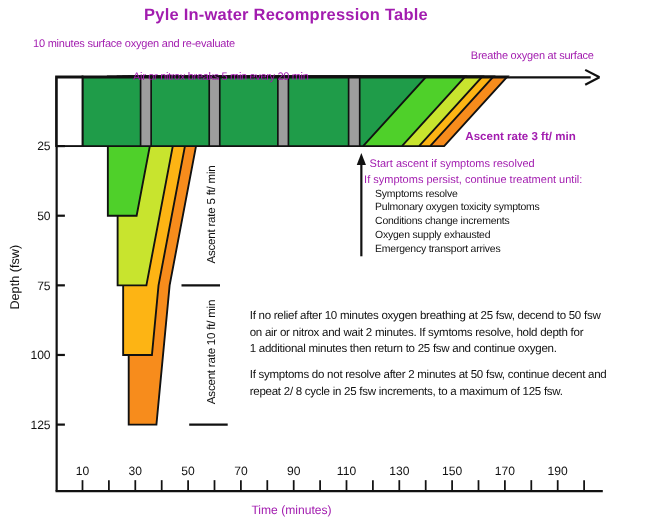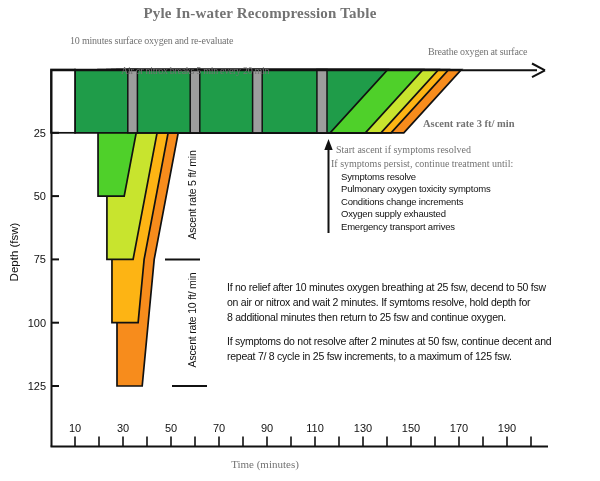--- a/index.html
+++ b/index.html
@@ -1,22 +1,22 @@
 <!DOCTYPE html>
 <html><head>
 <meta charset="utf-8">
 <style>
   html,body{margin:0;padding:0;background:#ffffff;}
   #stage{position:relative;width:600px;height:481px;background:#ffffff;overflow:hidden;
          font-family:"Liberation Sans",sans-serif;color:#111;}
   #chart{position:absolute;left:0;top:0;}
-  .txt{position:absolute;white-space:nowrap;color:#737373;font-family:Liberation Serif, serif;}
+  .txt{position:absolute;white-space:nowrap;color:#a21caf;}
   .title{top:5px;left:0;width:520px;text-align:center;font-size:15px;font-weight:700;letter-spacing:.2px;}
   .note{font-size:10px;letter-spacing:-0.2px;}
-  .n-surface{left:30px;top:35px;margin-left:40px;}
+  .n-surface{left:30px;top:35px;}
   .n-breaks{left:121px;top:65px;letter-spacing:-0.3px;}
   .n-breathe{left:428px;top:46px;}
   .n-ascent1{left:423px;top:118px;font-size:10.5px;font-weight:700;}
   .n-start{left:336px;top:144px;font-size:10px;}
   .n-persist{left:331px;top:158px;font-size:10px;}
   .persist-list{position:absolute;left:341px;top:171px;font-size:9.5px;line-height:12.4px;letter-spacing:-0.2px;}
   .para{position:absolute;font-size:10.5px;line-height:15.2px;letter-spacing:-0.25px;}
   .p1{left:227px;top:280px;}
   .p2{left:227px;top:334px;}
   .rot{position:absolute;text-align:center;transform:rotate(-90deg);font-size:10.5px;letter-spacing:-0.2px;}
@@ -104,24 +104,24 @@
       <div>Symptoms resolve</div>
       <div>Pulmonary oxygen toxicity symptoms</div>
       <div>Conditions change increments</div>
       <div>Oxygen supply exhausted</div>
       <div>Emergency transport arrives</div>
     </div>
 
   <div class="para p1" id="para1">
       <div>If no relief after 10 minutes oxygen breathing at 25 fsw, decend to 50 fsw</div>
       <div>on air or nitrox and wait 2 minutes. If symtoms resolve, hold depth for</div>
-      <div>8 additional minutes then return to 25 fsw and continue oxygen.</div>
+      <div>1 additional minutes then return to 25 fsw and continue oxygen.</div>
     </div>
   <div class="para p2" id="para2">
       <div>If symptoms do not resolve after 2 minutes at 50 fsw, continue decent and</div>
-      <div>repeat 7/ 8 cycle in 25 fsw increments, to a maximum of 125 fsw.</div>
+      <div>repeat 2/ 8 cycle in 25 fsw increments, to a maximum of 125 fsw.</div>
     </div>
 
   <div class="rot r-a5">Ascent rate 5 ft/ min</div>
   <div class="rot r-a10">Ascent rate 10 ft/ min</div>
   <div class="rot r-depth">Depth (fsw)</div>
   <div class="txt x-label">Time (minutes)</div>
 </div>
 
 </body></html>

